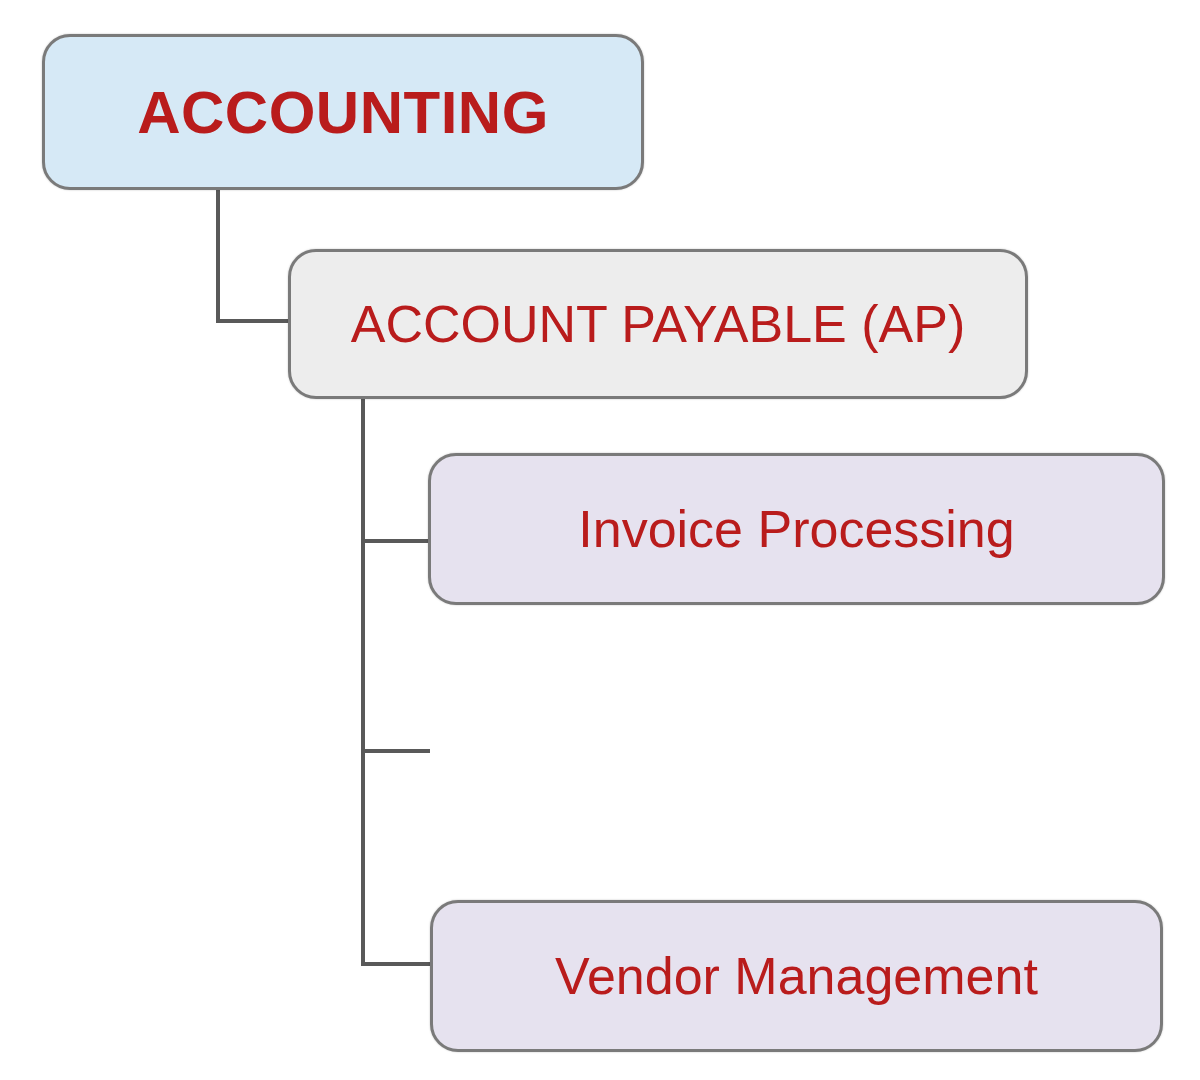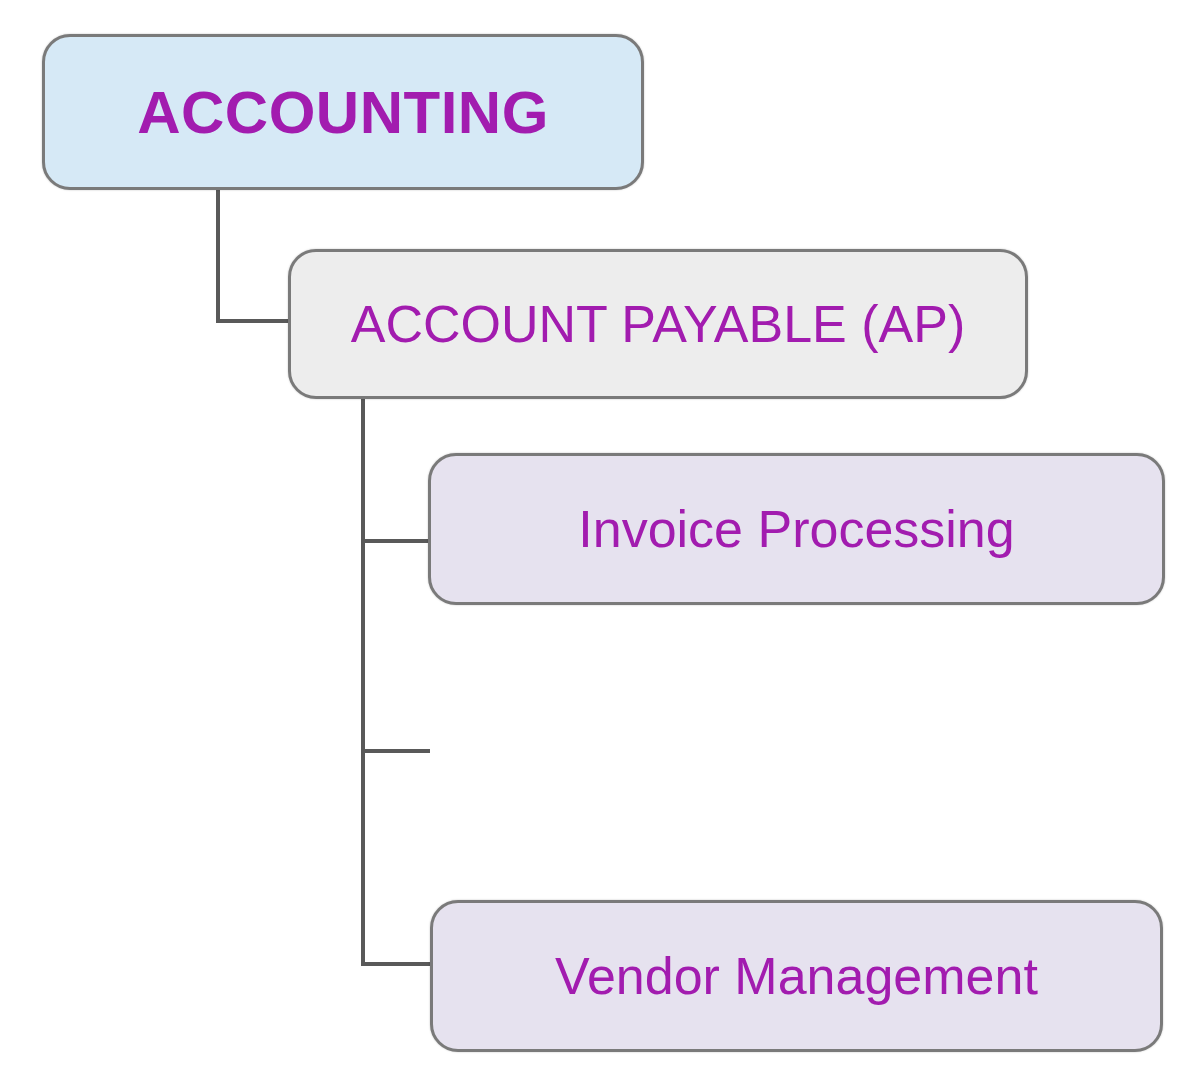--- a/index.html
+++ b/index.html
@@ -16,21 +16,21 @@
     overflow: hidden;
   }
   .node {
     position: absolute;
     box-sizing: border-box;
     border: 3px solid #7a7a7a;
     border-radius: 28px;
     display: flex;
     align-items: center;
     justify-content: center;
-    color: #a21caf;
+    color: #b91c1c;
     box-shadow: 0 0 2px rgba(0,0,0,0.25);
     text-align: center;
     white-space: nowrap;
   }
   .node-root {
     left: 42px; top: 34px;
     width: 602px; height: 156px;
     background: #d6e9f6;
     font-size: 60px;
     font-weight: 700;

